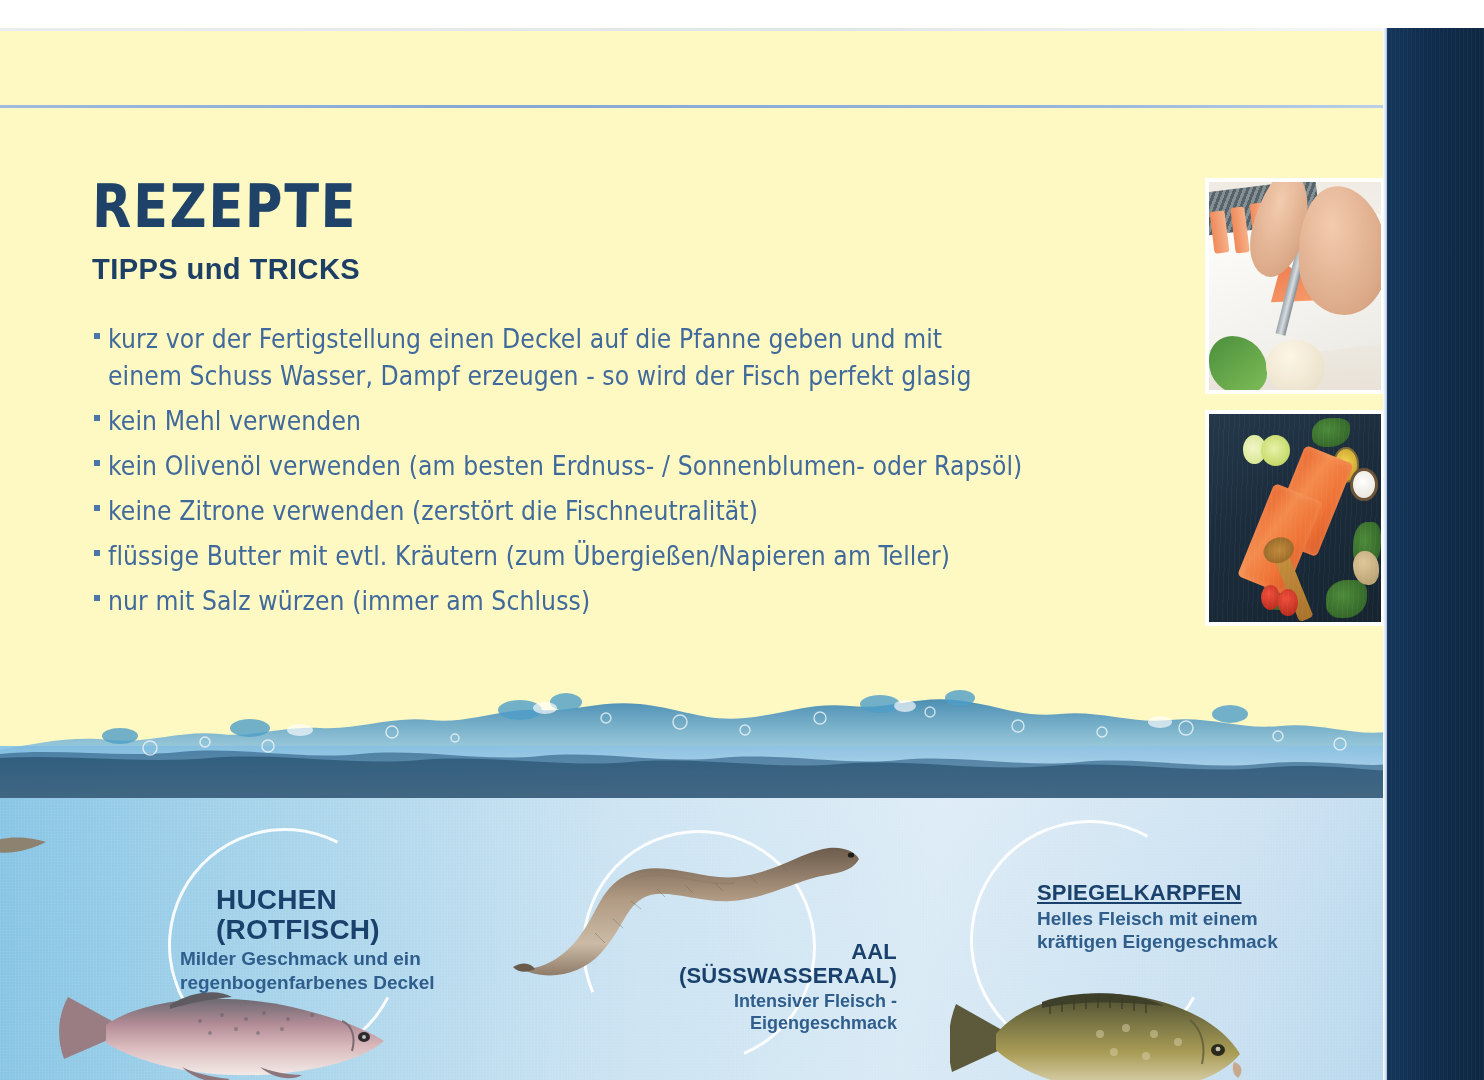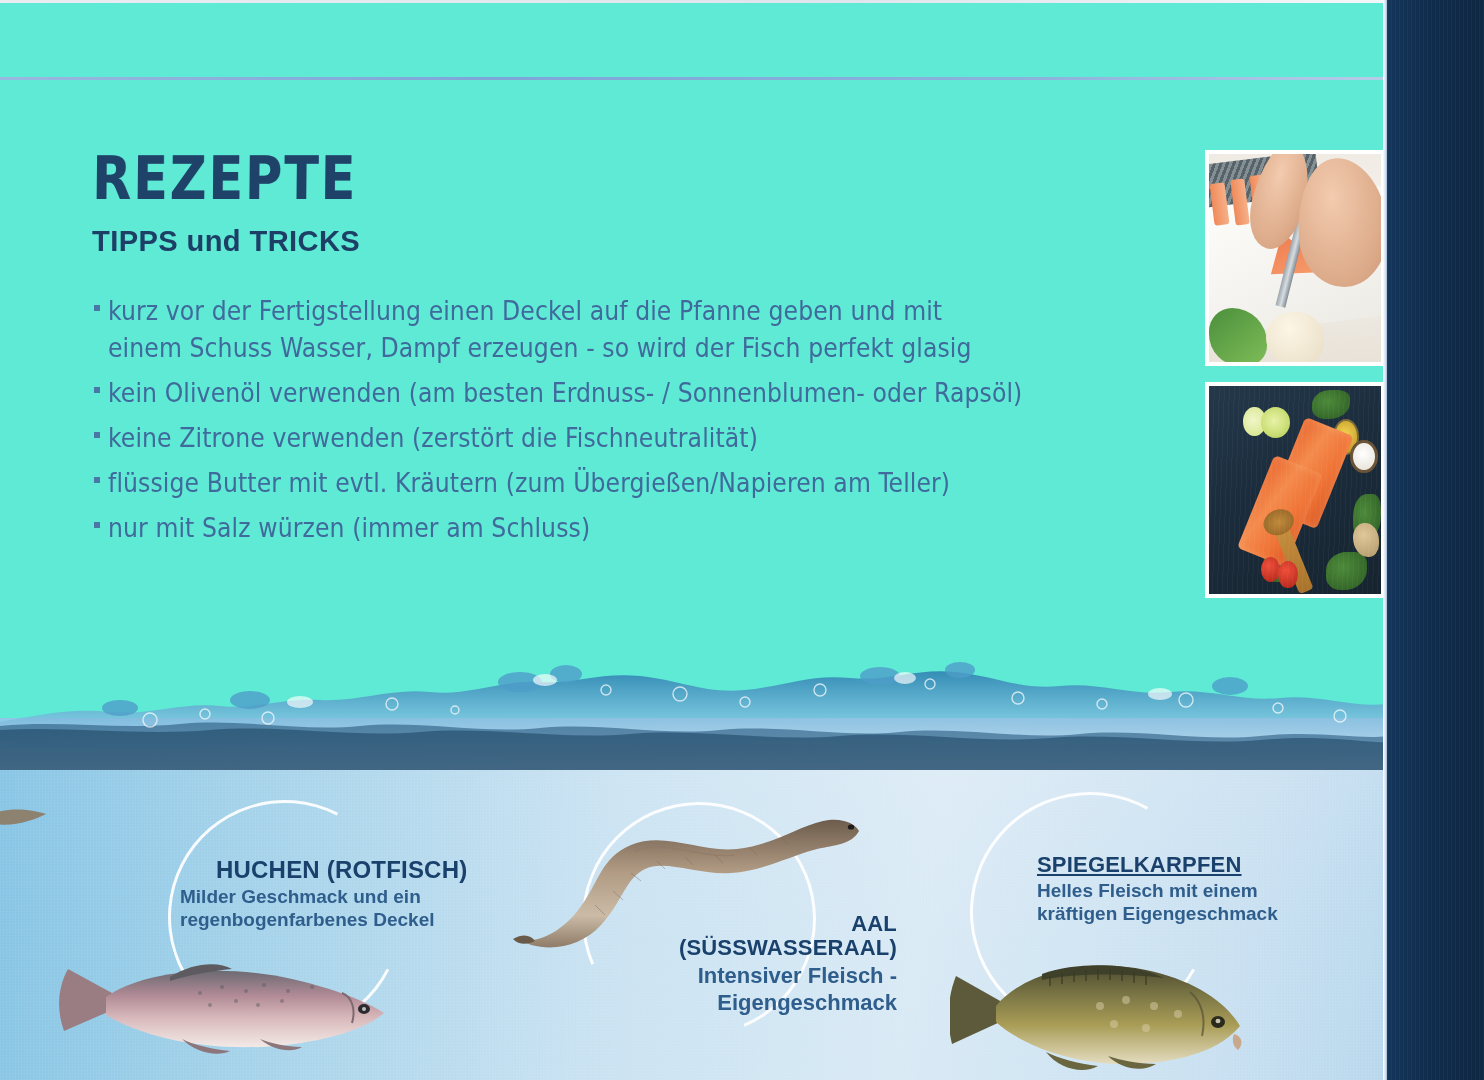--- a/index.html
+++ b/index.html
@@ -2,21 +2,21 @@
 <html><head>
 <meta charset="utf-8">
 <style>
   html,body{margin:0;padding:0;}
   body{
     width:1484px;height:1080px;overflow:hidden;
     background:#ffffff;
     font-family:"Liberation Sans", sans-serif;
     position:relative;
   }
-  .page{position:absolute;inset:0;overflow:hidden;background:#5eead4;}
+  .page{position:absolute;inset:0;overflow:hidden;background:#fef9c3;margin-top:28px;}
 
   
   .right-band{
     position:absolute;top:0;right:0;width:97px;height:1080px;
     background:linear-gradient(90deg,#14365a 0%,#102c4c 45%,#0e2743 100%);
   }
   .right-band:after{
     content:"";position:absolute;top:0;left:0;width:100%;height:100%;
     background:repeating-linear-gradient(90deg,rgba(255,255,255,.035) 0 1px,transparent 1px 4px);
   }
@@ -190,25 +190,25 @@
   .fishlabel{position:absolute;}
   .fishlabel .fname{
     font-family:"Liberation Sans",sans-serif;font-weight:700;
     color:#19416c;letter-spacing:.2px;line-height:1.08;
   }
   .fishlabel .fdesc{
     font-family:"Liberation Sans",sans-serif;font-weight:700;
     color:#2f5e8c;line-height:1.24;margin-top:2px;
   }
   #label-huchen{left:180px;top:857px;width:300px;}
-  #label-huchen .fname{font-size:24px;padding-left:36px;}
+  #label-huchen .fname{font-size:28px;padding-left:36px;}
   #label-huchen .fdesc{font-size:19px;}
   #label-aal{left:637px;top:912px;width:260px;text-align:right;}
   #label-aal .fname{font-size:22px;}
-  #label-aal .fdesc{font-size:22px;}
+  #label-aal .fdesc{font-size:18px;}
   #label-karpfen{left:1037px;top:853px;width:300px;}
   #label-karpfen .fname{font-size:22px;text-decoration:underline;}
   #label-karpfen .fdesc{font-size:19px;}
 
   
   .fishart{position:absolute;}
   #art-trout{left:50px;top:935px;width:340px;height:140px;}
   #art-eel{left:505px;top:805px;width:360px;height:150px;}
   #art-carp{left:950px;top:940px;width:300px;height:140px;}
   #art-minnow{left:-20px;top:800px;width:70px;height:42px;}
@@ -224,20 +224,24 @@
   <div class="headline">
     <div class="rezepte">REZEPTE</div>
     <div class="tipps">TIPPS und TRICKS</div>
   </div>
 
   <div class="tips-list">
     <div class="tip">
       <div class="dot"><span></span></div>
       <div class="txt">kurz vor der Fertigstellung einen Deckel auf die Pfanne geben und mit
 einem Schuss Wasser, Dampf erzeugen - so wird der Fisch perfekt glasig</div>
+    </div>
+    <div class="tip">
+      <div class="dot"><span></span></div>
+      <div class="txt">kein Mehl verwenden</div>
     </div>
     <div class="tip">
       <div class="dot"><span></span></div>
       <div class="txt">kein Olivenöl verwenden (am besten Erdnuss- / Sonnenblumen- oder Rapsöl)</div>
     </div>
     <div class="tip">
       <div class="dot"><span></span></div>
       <div class="txt">keine Zitrone verwenden (zerstört die Fischneutralität)</div>
     </div>
     <div class="tip">

